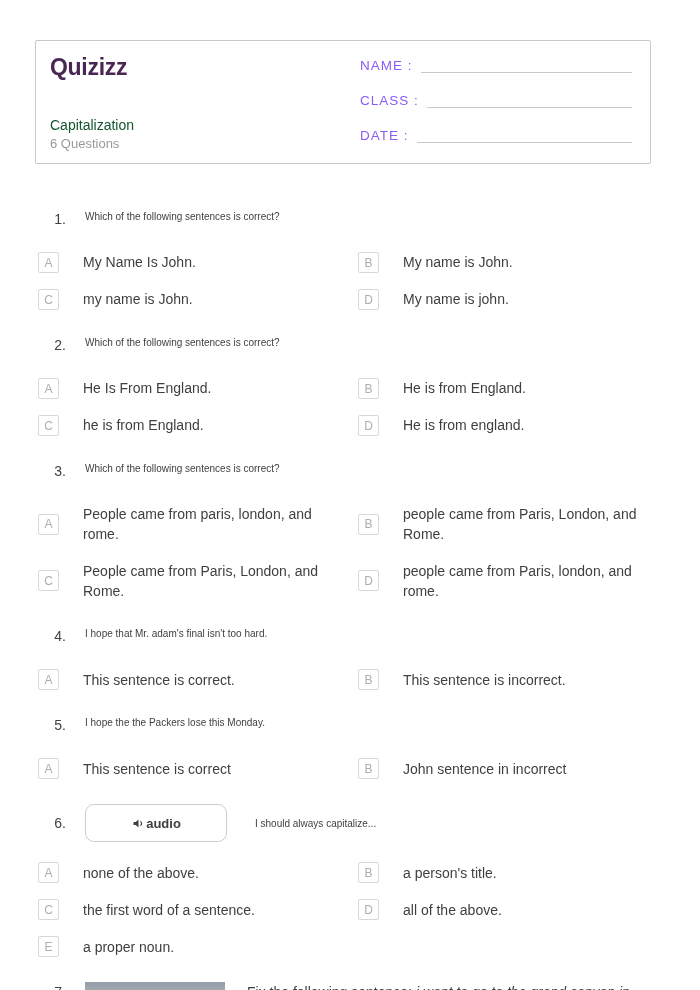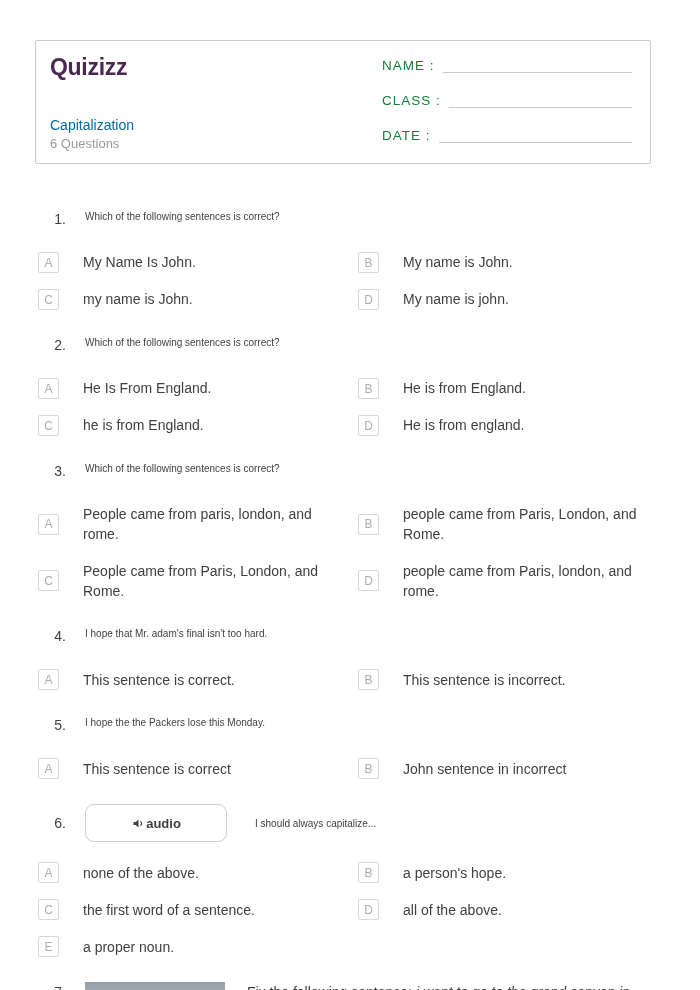--- a/index.html
+++ b/index.html
@@ -22,29 +22,29 @@
     padding:13px 18px 12px 14px;
   }
   .header-left {
     flex:0 0 310px;
     display:flex; flex-direction:column; justify-content:space-between;
   }
   .logo {
     font-size:23px; font-weight:800; letter-spacing:-0.3px;
     color:#4a2753;
   }
-  .quiz-title { font-size:14px; color:#0369a1; }
+  .quiz-title { font-size:14px; color:#14532d; }
   .quiz-count { font-size:13px; color:#9a9a9a; margin-top:3px; }
   .header-right {
     flex:1;
     display:flex; flex-direction:column; justify-content:space-between;
     padding:4px 0 8px 0;
   }
   .field-row { display:flex; align-items:flex-end; }
-  .field-label { font-size:13.5px; color:#15803d; letter-spacing:1px; white-space:pre;margin-left:22px; }
+  .field-label { font-size:13.5px; color:#8b5cf6; letter-spacing:1px; white-space:pre; }
   .field-line { flex:1; border-bottom:1px solid #c9c9c9; margin-left:8px; height:15px; }
   
   .questions { padding:45px 35px 0 38px; }
   .question { margin-bottom:25px; }
   .q-row { display:flex; align-items:flex-start; margin-bottom:22px; }
   .q-num { width:28px; text-align:right; margin-right:19px; font-size:14px; flex-shrink:0; line-height:1.5; }
   .q-stem { font-size:10px; line-height:1.5; }
   .options { display:grid; grid-template-columns:320px 1fr; row-gap:16px; }
   .option { display:flex; align-items:center; }
   .opt-letter {
@@ -234,21 +234,21 @@
         </button>
         <span class="q-stem audio-stem">I should always capitalize...</span>
       </div>
       <div class="options">
           <div class="option">
             <span class="opt-letter">A</span>
             <span class="opt-text">none of the above.</span>
           </div>
           <div class="option">
             <span class="opt-letter">B</span>
-            <span class="opt-text">a person's hope.</span>
+            <span class="opt-text">a person's title.</span>
           </div>
           <div class="option">
             <span class="opt-letter">C</span>
             <span class="opt-text">the first word of a sentence.</span>
           </div>
           <div class="option">
             <span class="opt-letter">D</span>
             <span class="opt-text">all of the above.</span>
           </div>
           <div class="option">

